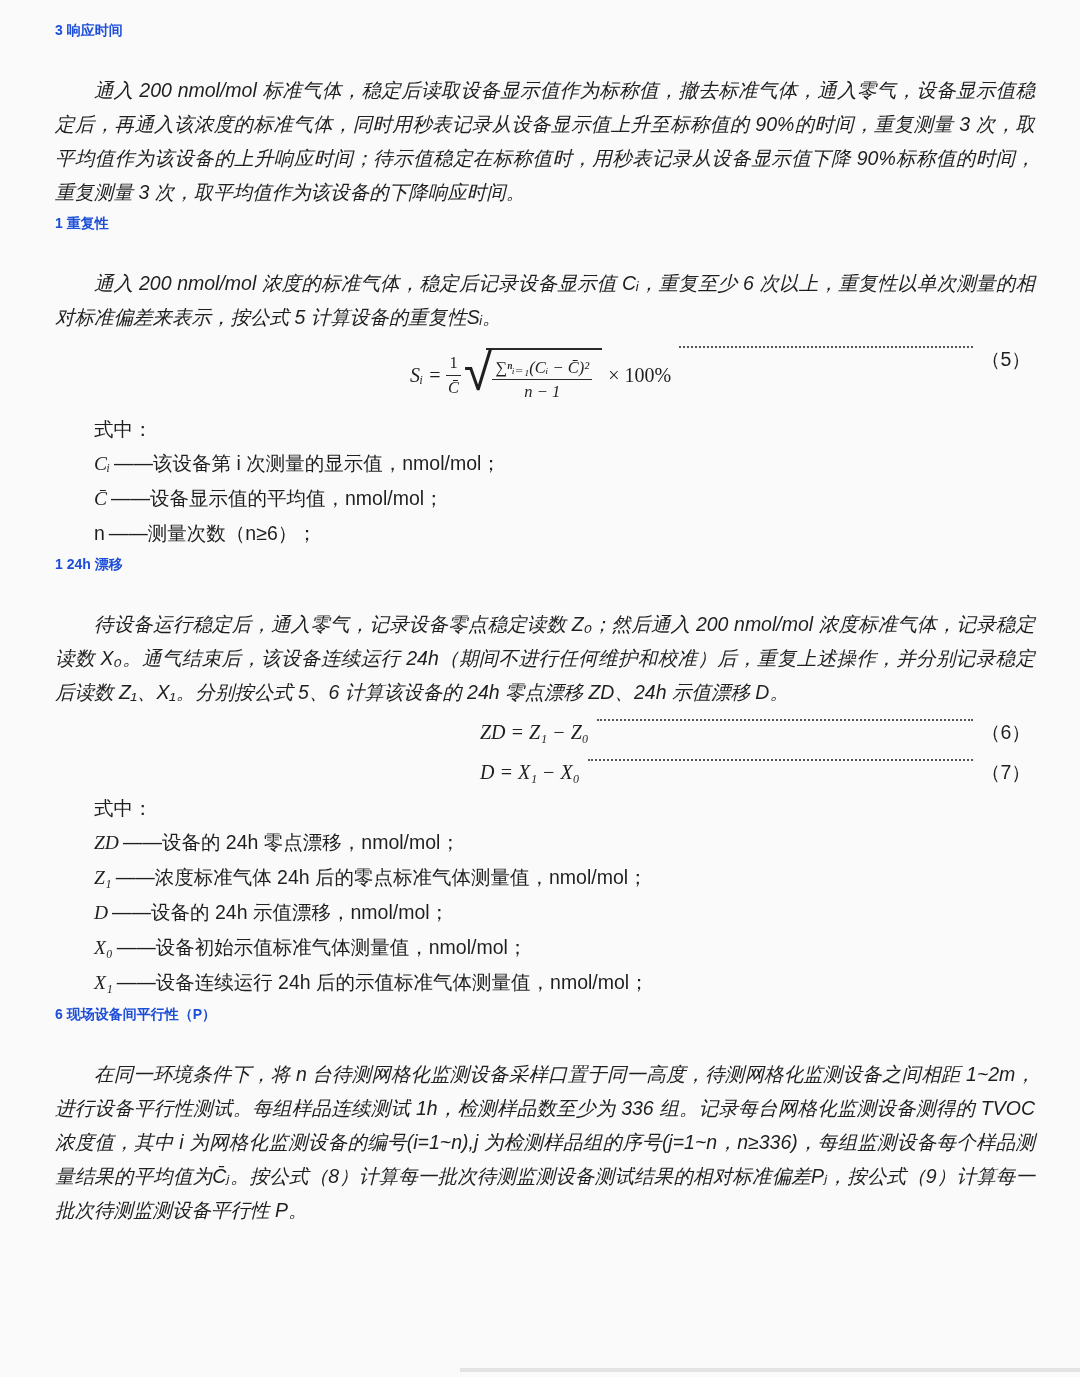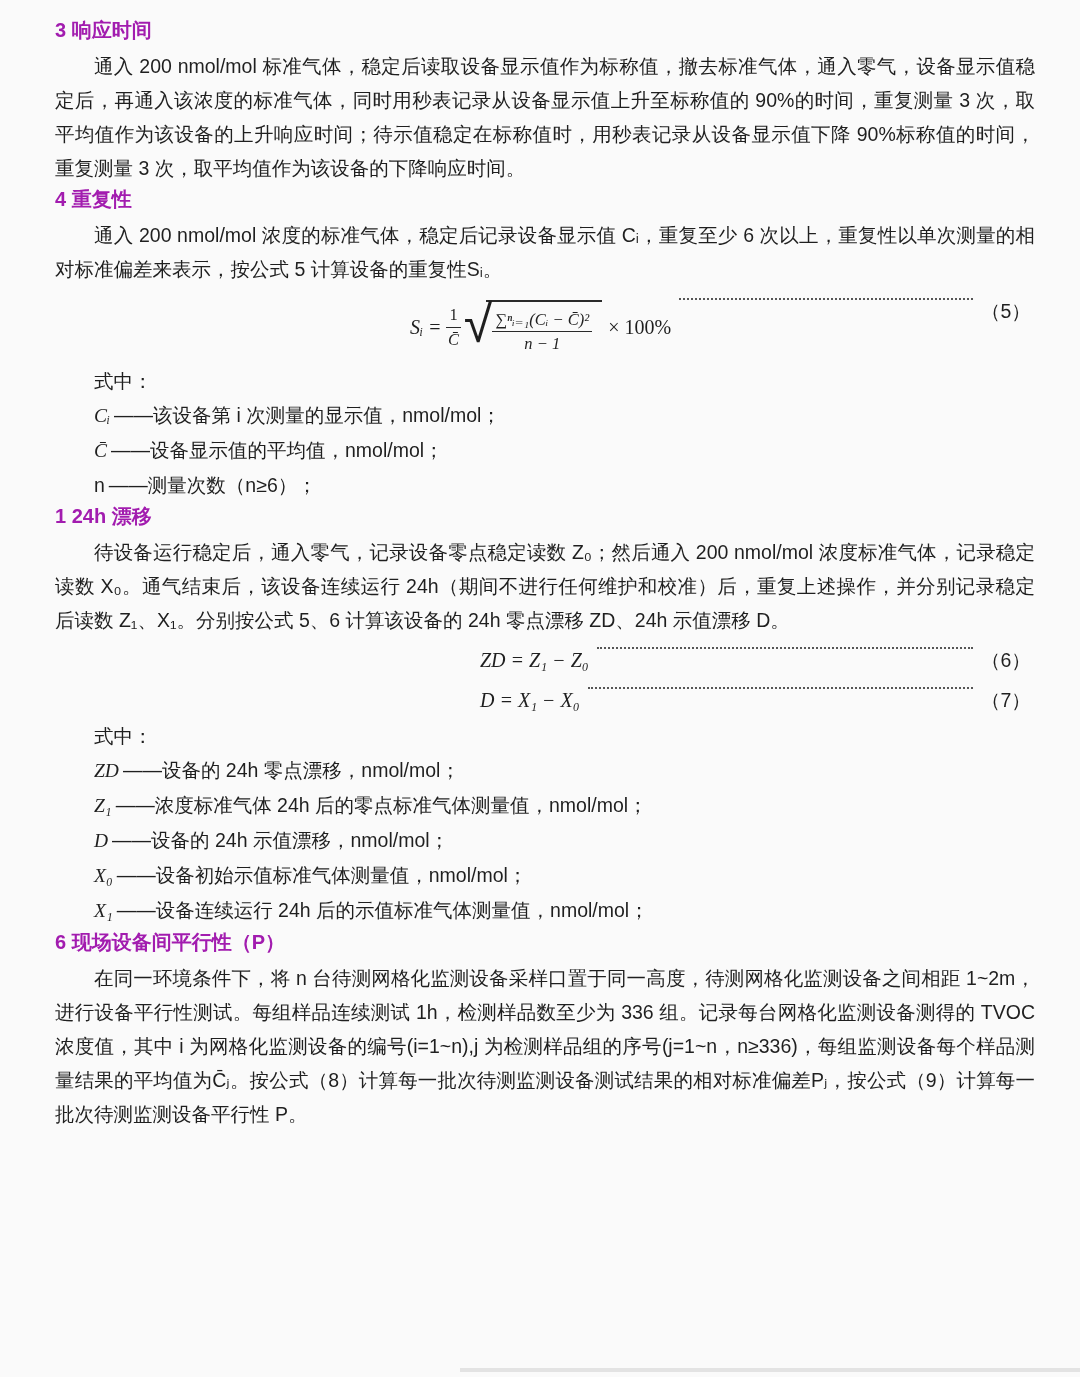--- a/index.html
+++ b/index.html
@@ -18,32 +18,33 @@
   .page{
     position:relative;
     width:1080px;height:1377px;
     padding:16px 45px 0 55px;
     font-size:19.5px;
     line-height:34px;
     overflow:hidden;
   }
   h2.sec{
     margin:0;
-    font-size:20px;
+    font-size:14px;
     line-height:28px;
     font-weight:700;
-    color:#a21caf;
+    color:#1d4ed8;
   }
   .mt-s4{margin-top:30px;}
   .mt-s5{margin-top:34px;}
   .mt-s6{margin-top:30px;}
   .para{
-    margin:5px 0 0 0;
+    margin:29px 0 0 0;
     text-indent:2em;
     text-align:justify;
+    font-style:italic;
   }
   
   .formula-row{
     display:flex;
     font-family:"Liberation Serif","DejaVu Serif",serif;
     font-size:20px;
   }
   .f5{margin:8px 0 4px 0;padding-left:355px;min-height:66px;}
   .f67{margin:6px 0 0 0;padding-left:425px;min-height:34px;}
   .f-body{display:inline-flex;align-items:center;white-space:nowrap;}
@@ -105,21 +106,21 @@
   }
 </style>
 </head>
 <body>
 
 <div class="page">
 
   <h2 class="sec">3 响应时间</h2>
   <p class="para">通入 200 nmol/mol 标准气体，稳定后读取设备显示值作为标称值，撤去标准气体，通入零气，设备显示值稳定后，再通入该浓度的标准气体，同时用秒表记录从设备显示值上升至标称值的 90%的时间，重复测量 3 次，取平均值作为该设备的上升响应时间；待示值稳定在标称值时，用秒表记录从设备显示值下降 90%标称值的时间，重复测量 3 次，取平均值作为该设备的下降响应时间。</p>
 
-  <h2 class="sec mt-s4">4 重复性</h2>
+  <h2 class="sec mt-s4">1 重复性</h2>
   <p class="para">通入 200 nmol/mol 浓度的标准气体，稳定后记录设备显示值 Cᵢ，重复至少 6 次以上，重复性以单次测量的相对标准偏差来表示，按公式 5 计算设备的重复性Sᵢ。</p>
 
   <div class="formula-row f5">
     <span class="f-body">
       <span class="italic">Sᵢ</span>
       <span class="eqsign">=</span>
       <span class="frac">
         <span class="num">1</span>
         <span class="den italic">C̄</span>
       </span>

